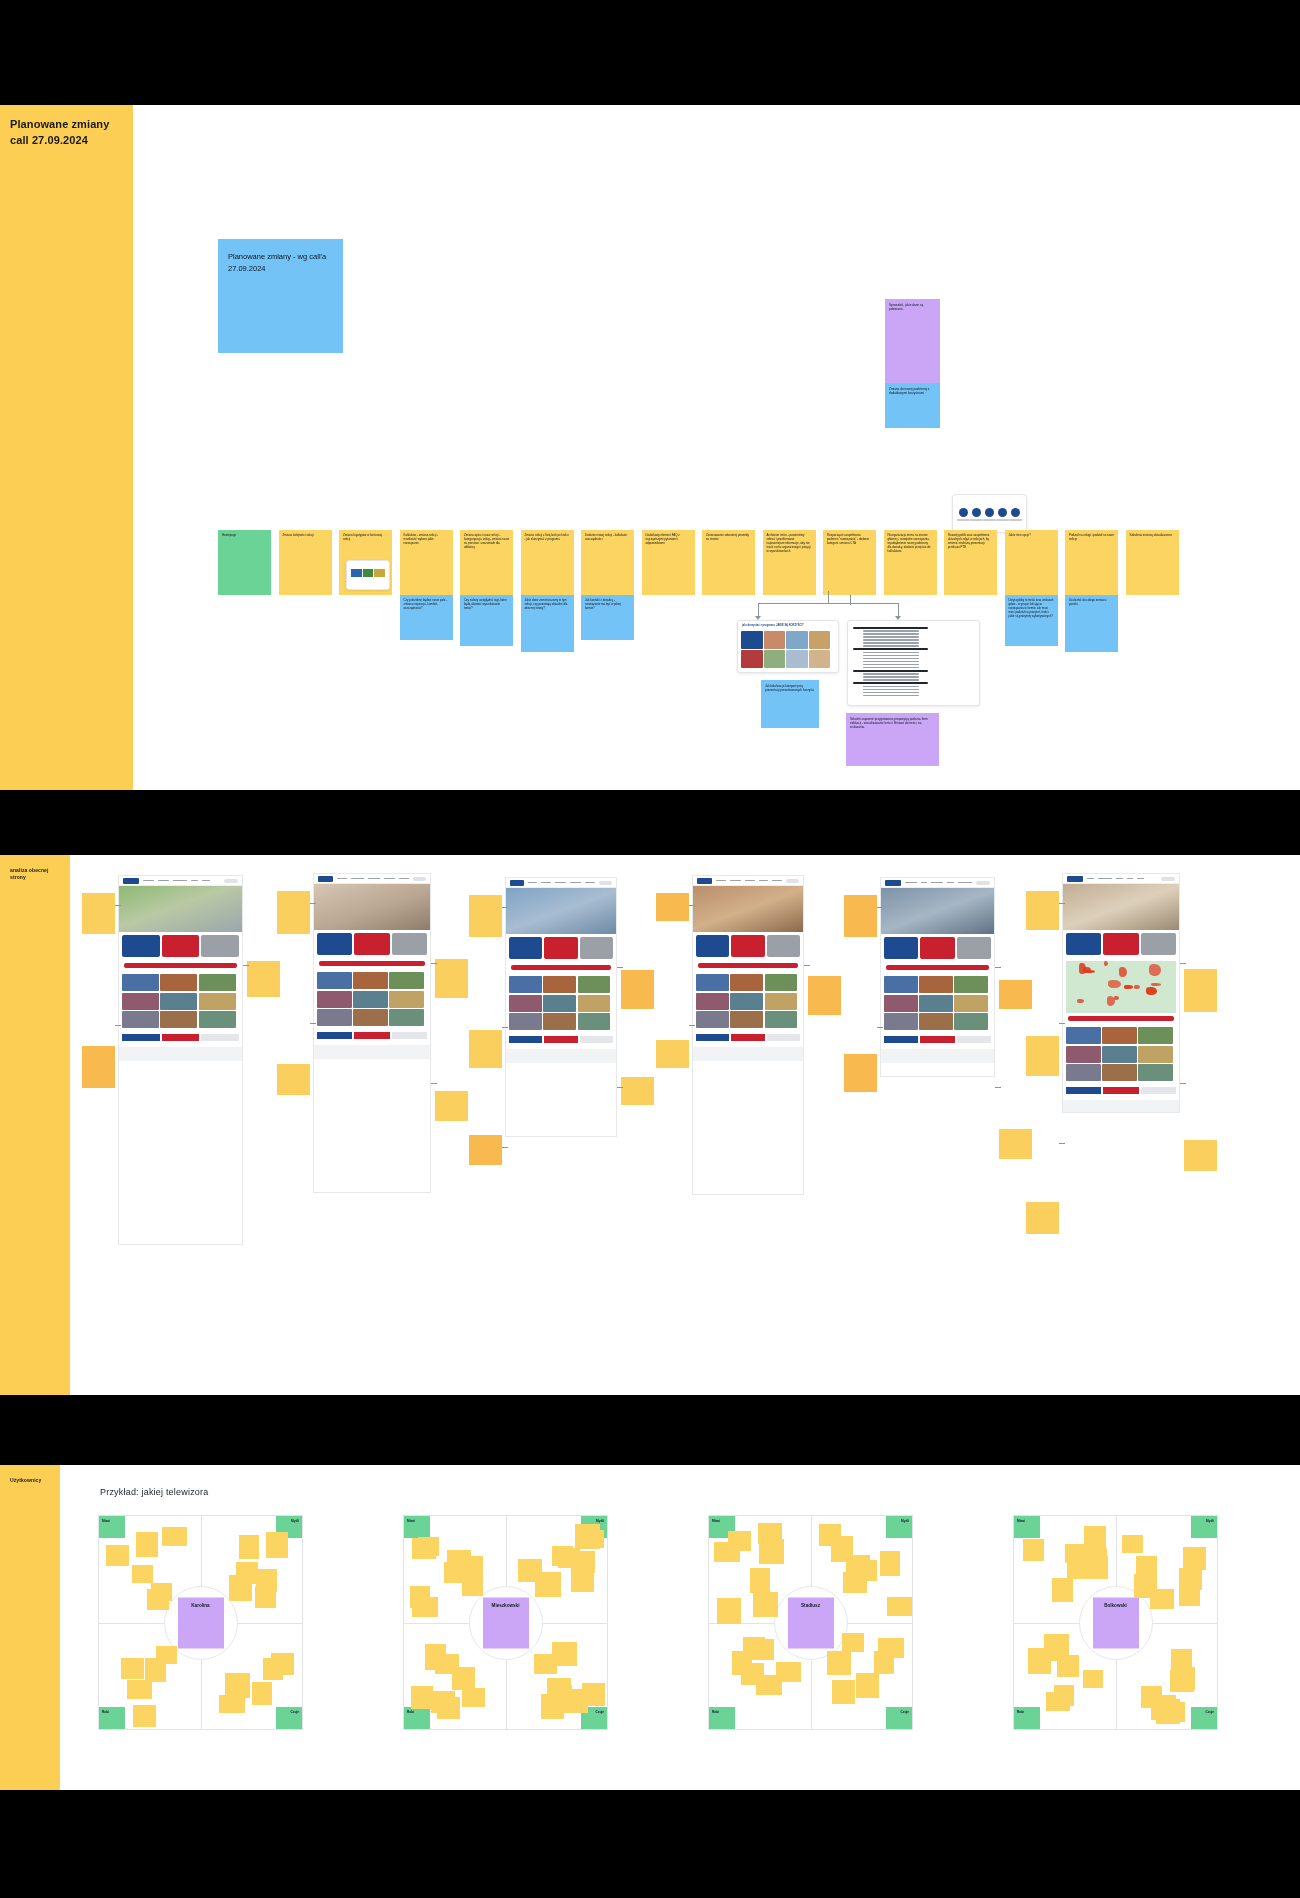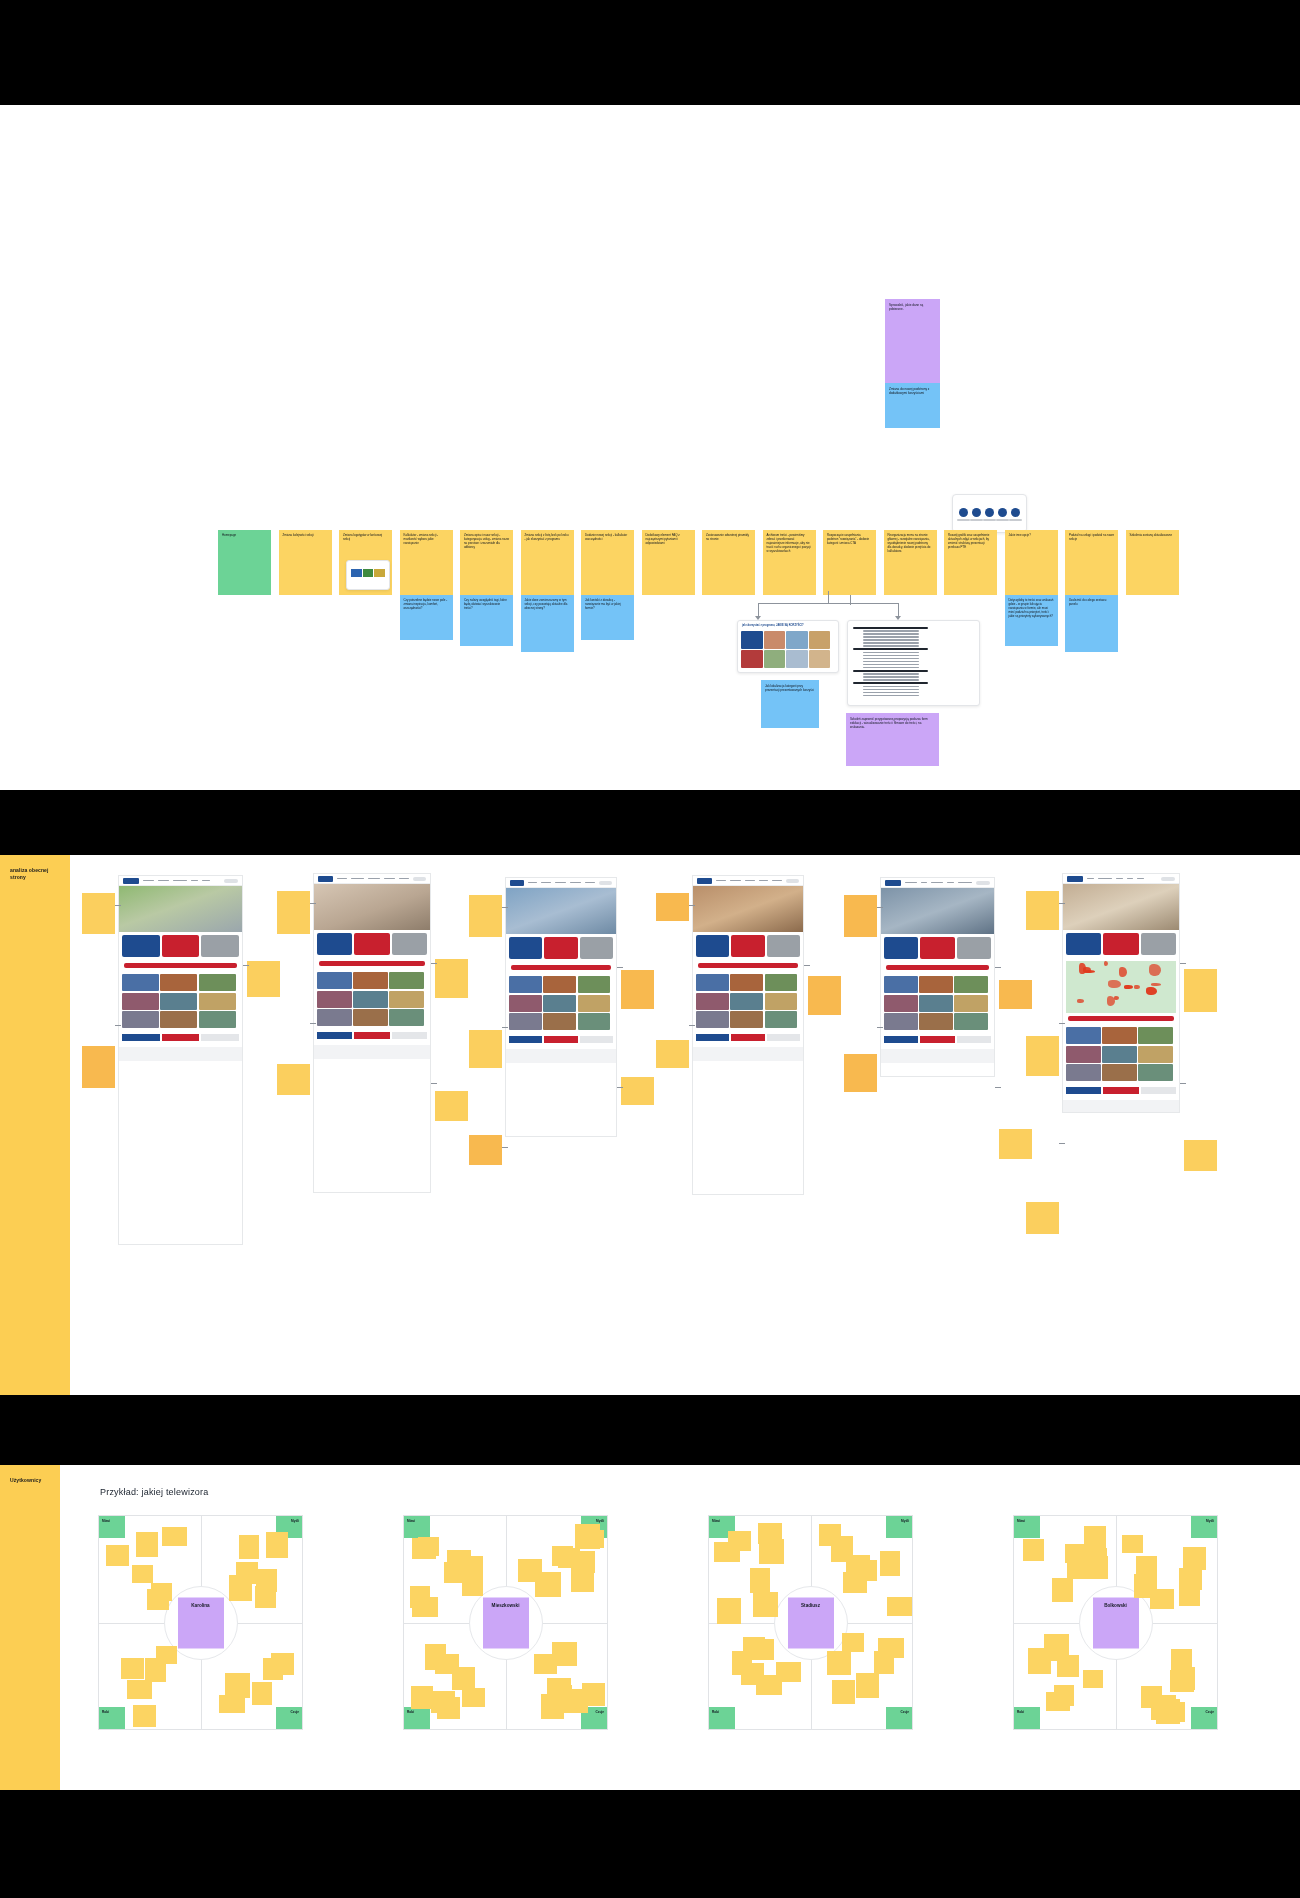--- a/index.html
+++ b/index.html
@@ -68,20 +68,25 @@
   .circle{position:absolute;left:50%;top:50%;transform:translate(-50%,-50%);border-radius:50%;background:#fff;border:1px solid #e6e8eb;}
   .persona{position:absolute;left:50%;top:50%;transform:translate(-50%,-50%);background:#CBA6F7;
            display:flex;align-items:flex-start;justify-content:center;padding-top:5px;
            font-size:4.6px;font-weight:bold;color:#141a22;}
   .corner{position:absolute;background:#6CD396;font-size:3.2px;font-weight:bold;color:#10161f;padding:3px;box-sizing:border-box;}
 </style>
 </head>
 <body>
 
 <div class="panel" id="p1">
+  <div class="sidebar">
+    <div class="sidebar-label" style="font-size:11px;white-space:pre-line">Planowane zmiany
+call 27.09.2024</div>
+  </div>
+  <div class="p1-title">Planowane zmiany - wg call'a 27.09.2024</div>
 
   <div class="sticky st-purple" style="left:885px;top:194px;width:55px;height:84px;font-size:3.1px;">Sprawdzić, jakie dane są pobierane.</div>
   <div class="sticky st-blue" style="left:885px;top:278px;width:55px;height:45px;font-size:3.1px;">Zmiana do nowej podstrony z dodatkowymi korzyściami</div>
 
   <div class="dotbar" style="left:952px;top:389px;width:65px;height:27px;">
     <div class="dotwrap">
         <div class="dot"></div>
         <div class="dotcap"></div>
       </div>
     <div class="dotwrap">

